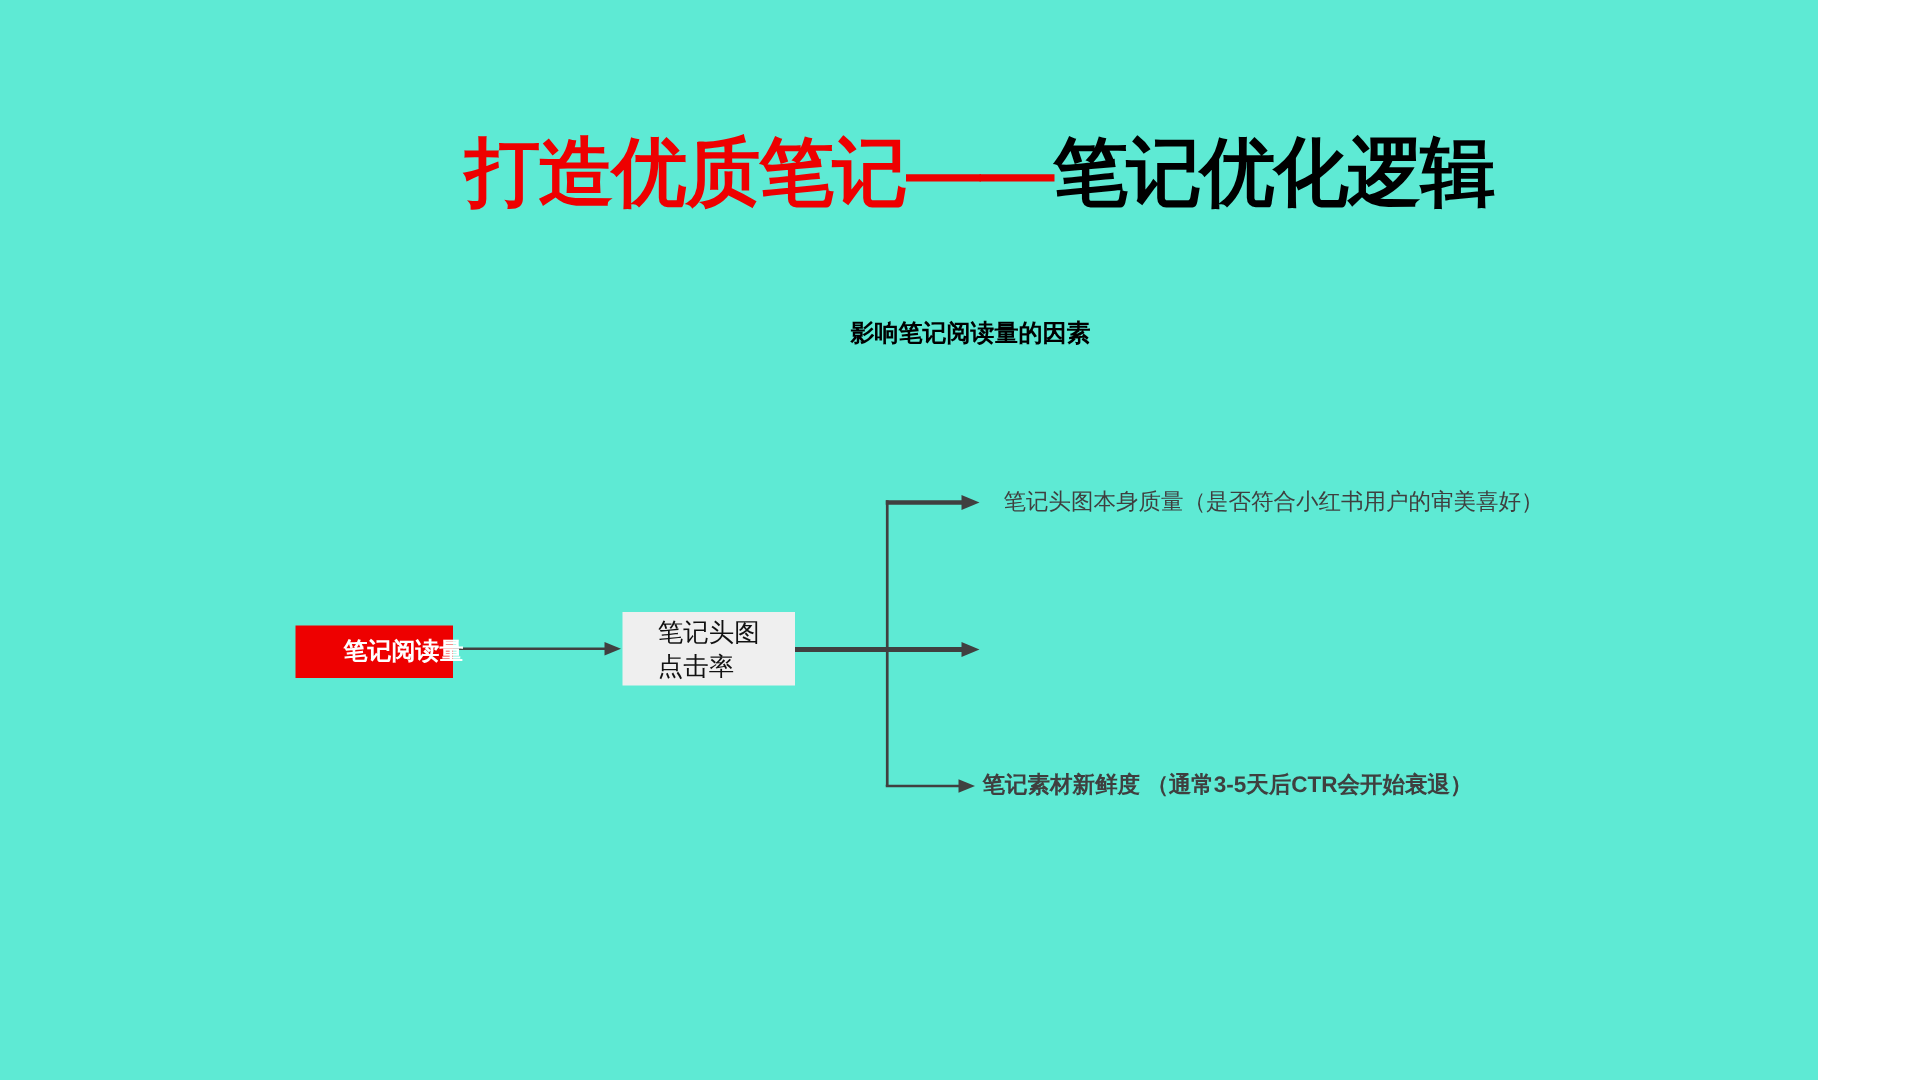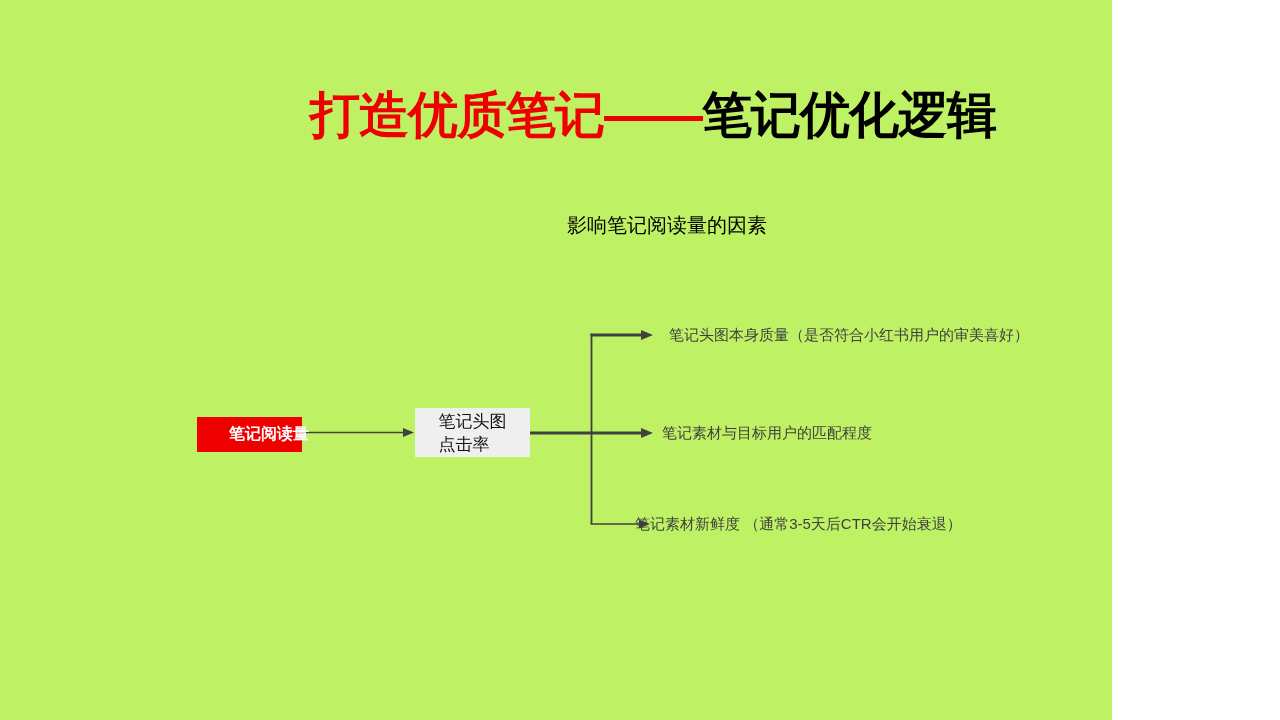--- a/index.html
+++ b/index.html
@@ -9,39 +9,39 @@
     --text-dark: #3F3F3F;
   }
   * { margin: 0; padding: 0; box-sizing: border-box; }
   html, body { background: #fff; }
   body {
     font-family: "Liberation Sans", "DejaVu Sans", sans-serif;
     width: 1280px; height: 720px; overflow: hidden;
   }
   .slide {
     position: relative;
-    width: 1112px; height: 720px;
-    background: #bef264;
+    width: 1212px; height: 720px;
+    background: #5eead4;
   }
   .slide-title {
     position: absolute;
     left: 310px; top: 88px;
     font-size: 50px;
     font-weight: 800;
     letter-spacing: -1px;
     white-space: nowrap;
     line-height: 1.1;
   }
   .slide-title .red-seg { color: var(--accent-red); }
   .slide-title .black-seg { color: #000000; }
   .diagram-title {
     position: absolute;
     left: 567px; top: 212px;
-    font-size: 20px;
-    font-weight: 400;
+    font-size: 16px;
+    font-weight: 700;
     color: #000000;
     white-space: nowrap;
   }
   .connector-svg {
     position: absolute;
     left: 0; top: 0;
     width: 1280px; height: 720px;
   }
   .connector-svg .ln { stroke: var(--line-color); fill: none; }
   .connector-svg .hd { fill: var(--line-color); stroke: none; }
@@ -73,21 +73,21 @@
   }
   .branch-label {
     position: absolute;
     font-size: 15px;
     line-height: 20px;
     color: var(--text-dark);
     white-space: nowrap;
   }
   .branch-1 { left: 669px; top: 325px; }
   .branch-2 { left: 662px; top: 423px; }
-  .branch-3 { left: 635px; top: 514px; }
+  .branch-3 { left: 655px; top: 514px; font-weight: bold; }
 </style>
 </head>
 <body>
 
 <div class="slide">
 
   <h1 class="slide-title">
     <span class="red-seg">打造优质笔记——</span><span class="black-seg">笔记优化逻辑</span>
   </h1>
 
@@ -113,16 +113,15 @@
   <div class="node-root">笔记阅读量</div>
 
   <div class="node-mid">
     <div class="mid-lines">
       <div>笔记头图</div>
       <div>点击率</div>
     </div>
   </div>
 
   <div class="branch-label branch-1">笔记头图本身质量（是否符合小红书用户的审美喜好）</div>
-  <div class="branch-label branch-2">笔记素材与目标用户的匹配程度</div>
   <div class="branch-label branch-3">笔记素材新鲜度 （通常3-5天后CTR会开始衰退）</div>
 
 </div>
 
 </body></html>

